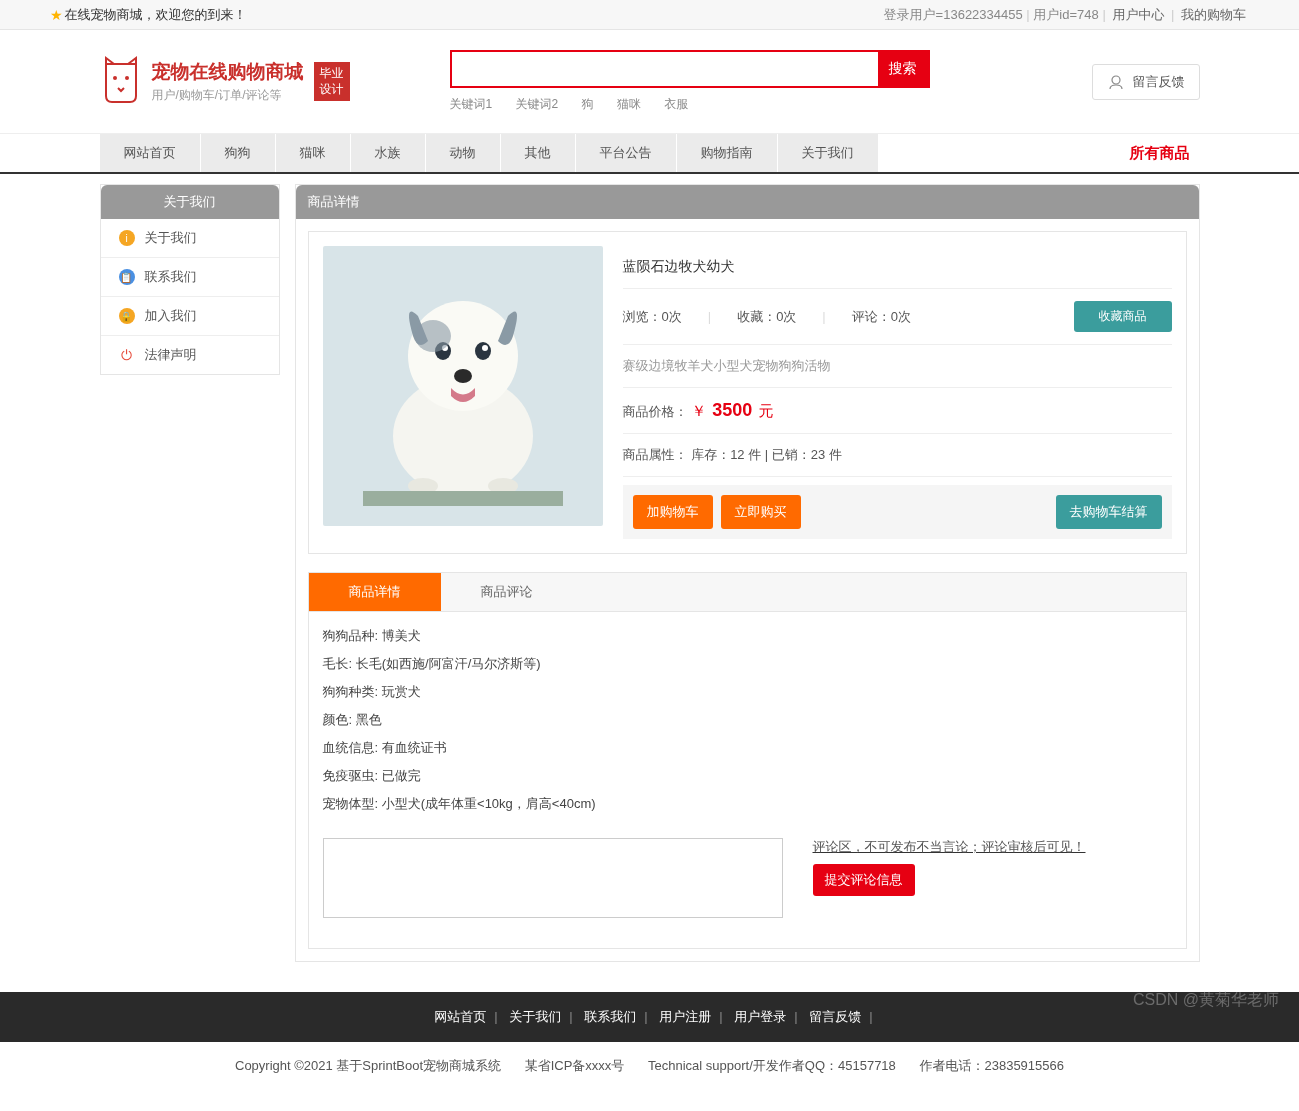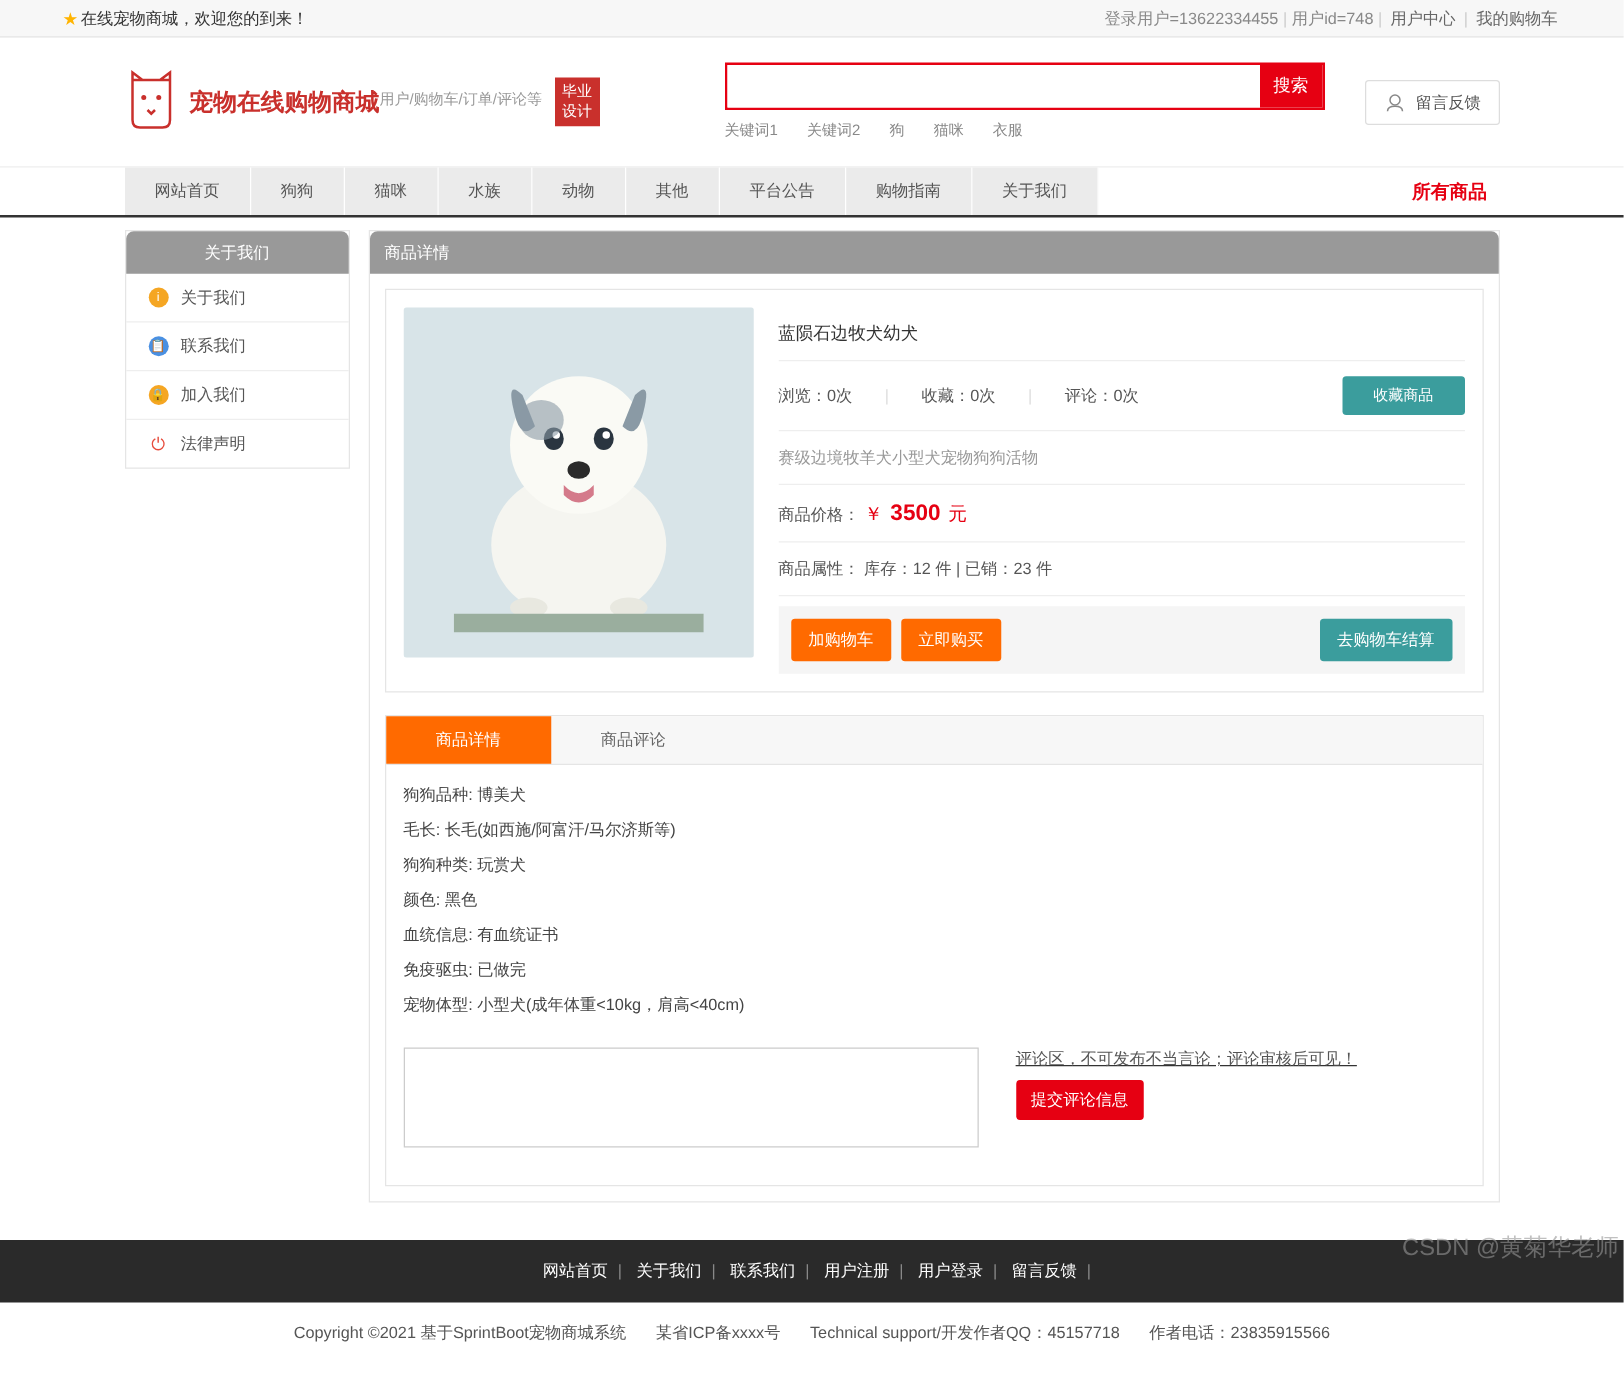--- a/index.html
+++ b/index.html
@@ -11,21 +11,21 @@
     .topbar-left { display: flex; align-items: center; gap: 2px; }
     .star { color: #ffb400; font-size: 14px; }
     .topbar-right { color: #888; }
     .topbar-right a { color: #666; margin: 0 3px; }
     .topbar-right .sep { color: #ccc; }
     
     
     .header { max-width: 1100px; margin: 0 auto; padding: 20px 0; display: flex; align-items: center; gap: 30px; }
     .logo-area { display: flex; align-items: center; gap: 10px; }
     .logo-icon svg { width: 42px; height: 48px; }
-    .logo-text { display: flex; flex-direction: row; }
+    .logo-text { display: flex; flex-direction: column; }
     .logo-title { color: #c9302c; font-size: 19px; font-weight: bold; }
     .logo-sub { color: #999; font-size: 12px; margin-top: 2px; }
     .logo-badge { background: #c9302c; color: #fff; padding: 4px 6px; font-size: 12px; line-height: 1.3; text-align: center; }
     
     .search-area { flex: 1; max-width: 480px; margin-left: 70px; }
     .search-box { display: flex; border: 2px solid #e60012; height: 38px; justify-content: space-between; }
     .search-input { flex: 1; border: none; outline: none; padding: 0 10px; font-size: 13px; }
     .search-btn { background: #e60012; color: #fff; border: none; width: 50px; font-size: 14px; cursor: pointer; }
     .search-keywords { margin-top: 8px; color: #888; font-size: 12px; }
     .search-keywords span { margin-right: 20px; cursor: pointer; }
@@ -85,21 +85,21 @@
     .comment-tip { font-size: 13px; color: #555; margin-bottom: 8px; }
     .submit-btn { background: #e60012; color: #fff; border: none; padding: 7px 12px; border-radius: 3px; cursor: pointer; font-size: 13px; }
     
     
     .footer-black { background: #2a2a2a; color: #fff; text-align: center; padding: 16px 0; margin-top: 30px; }
     .footer-black a { color: #fff; margin: 0 8px; font-size: 13px; }
     .footer-black .fsep { color: #888; }
     .footer-info { text-align: center; padding: 15px 0 30px; color: #555; font-size: 13px; }
     .footer-info span { margin: 0 10px; }
     
-    .watermark { position: fixed; right: 4px; bottom: 100px; color: rgba(150,150,150,0.6); font-size: 19px; pointer-events: none; margin-top: 22px; }
+    .watermark { position: fixed; right: 20px; bottom: 100px; color: rgba(150,150,150,0.6); font-size: 16px; pointer-events: none; margin-top: 22px; }
   </style>
 </head>
 <body>
 
 <div class="topbar">
   <div class="topbar-left">
     <span class="star">★</span>
     <span>在线宠物商城，欢迎您的到来！</span>
   </div>
   <div class="topbar-right">

